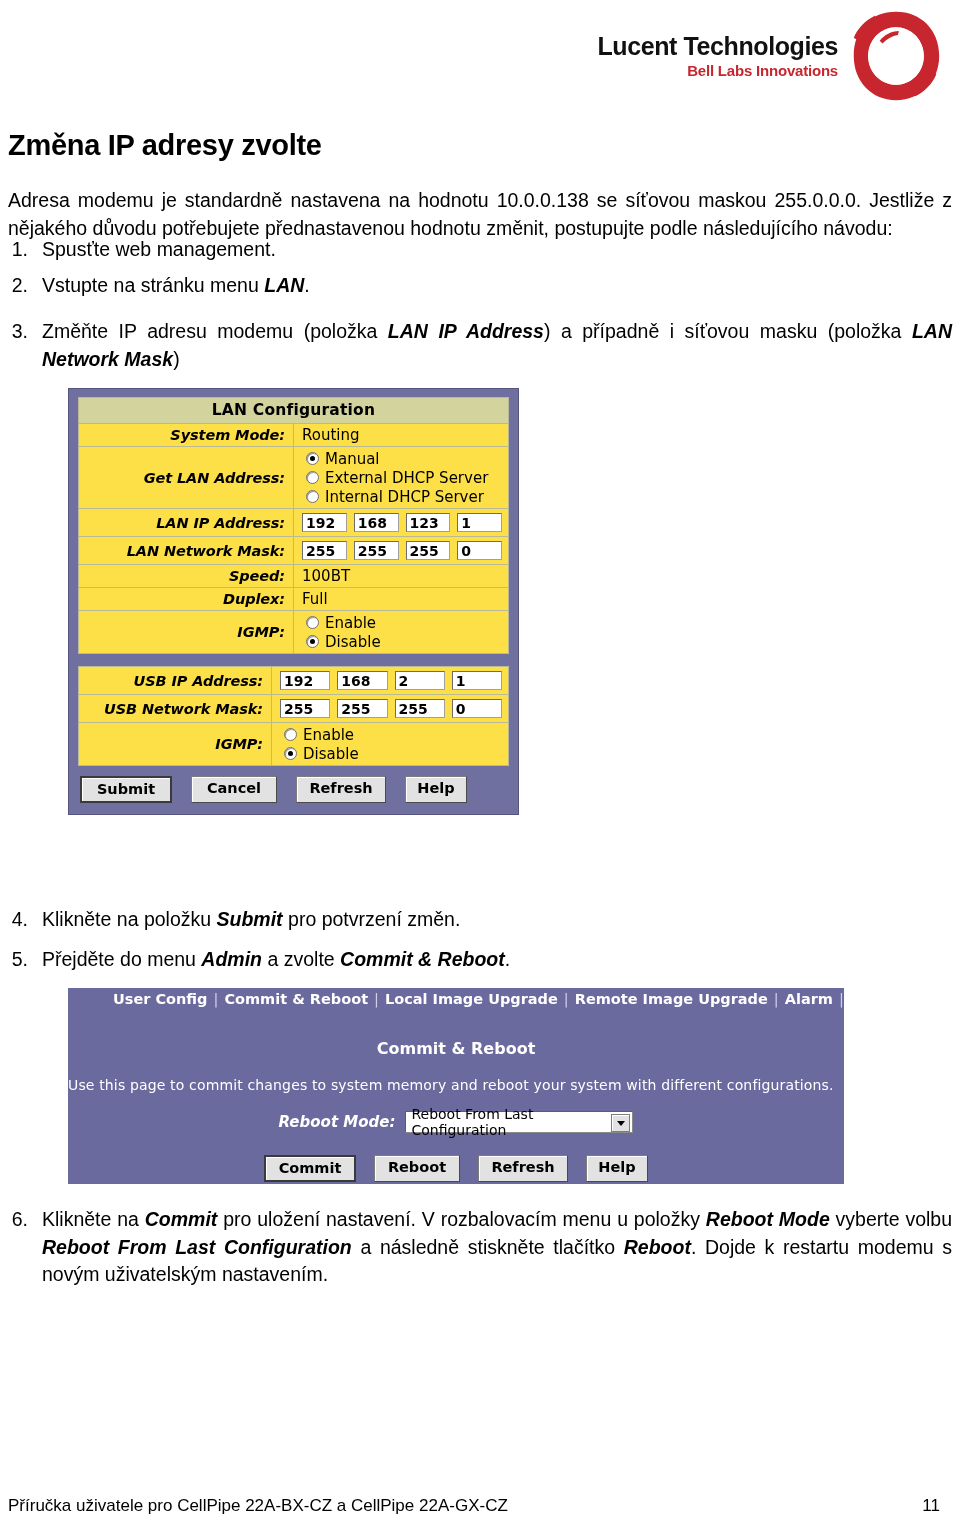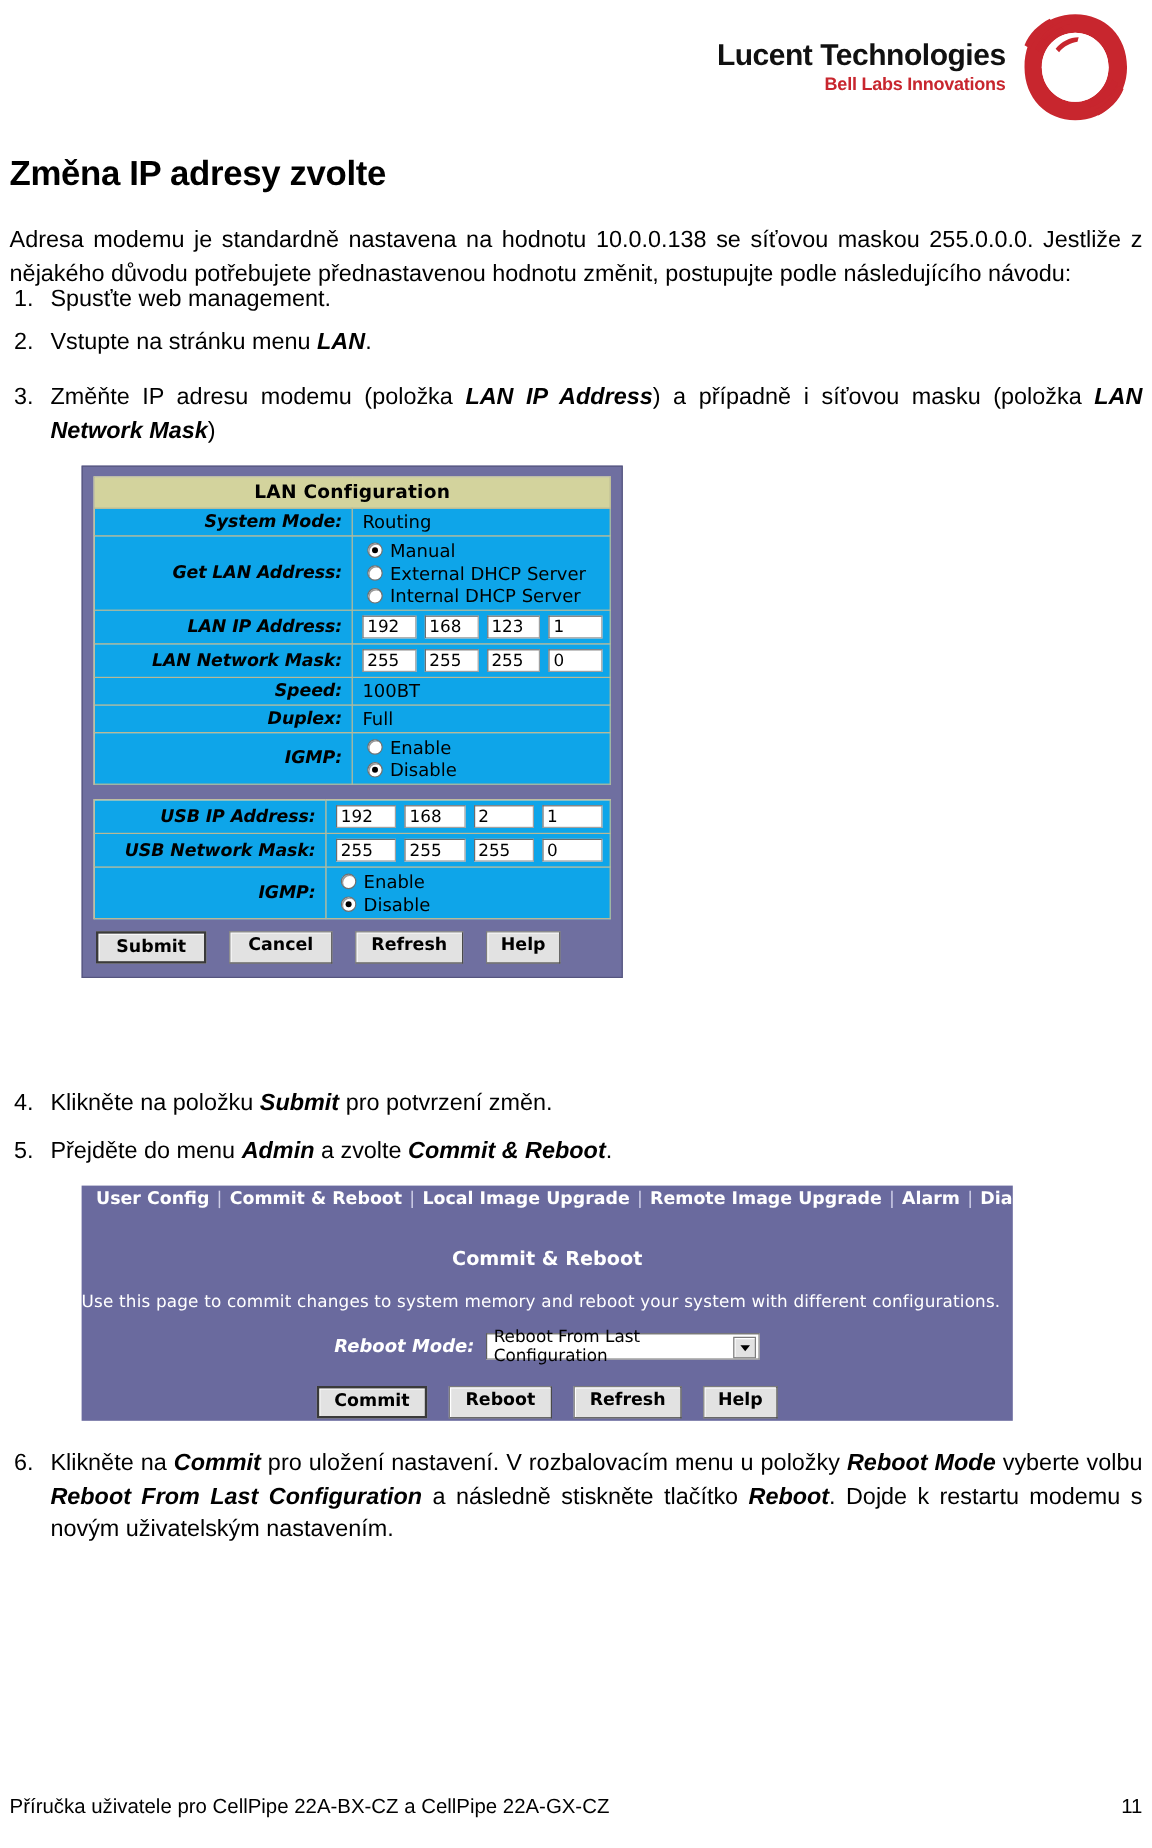--- a/index.html
+++ b/index.html
@@ -114,21 +114,21 @@
     border-collapse: collapse;
     background: #f7f7e0;
     border: 1px solid #8f8f6a;
     table-layout: fixed;
   }
   .cfg-table td {
     border: 1px solid #b9b995;
     padding: 2px 6px;
     font-size: 14.5px;
     vertical-align: middle;
-    background: #0ea5e9;
+    background: #fde047;
   }
   .cfg-head td {
     background: #d3d39d !important;
     text-align: center;
     font-weight: bold;
     font-size: 15.5px;
     padding: 3px 0 4px 0;
     letter-spacing: 0.2px;
   }
   td.lbl {
@@ -182,20 +182,21 @@
     height: 19px;
     background: #ffffff;
     border: 1px solid #a0a0a0;
     border-top-color: #6d6d6d;
     border-left-color: #6d6d6d;
     font-size: 14px;
     line-height: 19px;
     padding-left: 3px;
     box-sizing: border-box;
     font-family: "DejaVu Sans", sans-serif;
+    font-weight: bold;
   }
   .spacer-bar { height: 12px; }
   .btn-row {
     display: flex;
     gap: 19px;
     padding: 10px 2px 1px 2px;
   }
   .btn {
     background: #e2e2e2;
     border: 1px solid #7d7d7d;
@@ -224,24 +225,25 @@
     height: 196px;
     background: #6a6a9e;
     font-family: "DejaVu Sans", sans-serif;
     color: #ffffff;
     box-sizing: border-box;
     overflow: hidden;
   }
   .nav-bar {
     display: flex;
     align-items: flex-end;
-    padding: 3px 4px 4px 6px;
+    padding: 3px 4px 4px 18px;
     font-size: 14.5px;
     font-weight: bold;
     white-space: nowrap;
+    margin-left: 21px;
   }
   .nav-item { padding: 0 6px; }
   .nav-sep { color: #cfcfe8; font-weight: normal; }
   .rb-title {
     text-align: center;
     font-size: 16px;
     font-weight: bold;
     margin-top: 28px;
   }
   .rb-desc {
@@ -300,21 +302,21 @@
     display: flex;
     justify-content: center;
     gap: 18px;
     margin-top: 22px;
   }
 
   
   .footer {
     position: absolute;
     left: 8px;
-    right: 8px;
+    right: 20px;
     top: 1496px;
     display: flex;
     justify-content: space-between;
     align-items: baseline;
     font-size: 17px;
   }
 </style>
 </head>
 <body>
 

